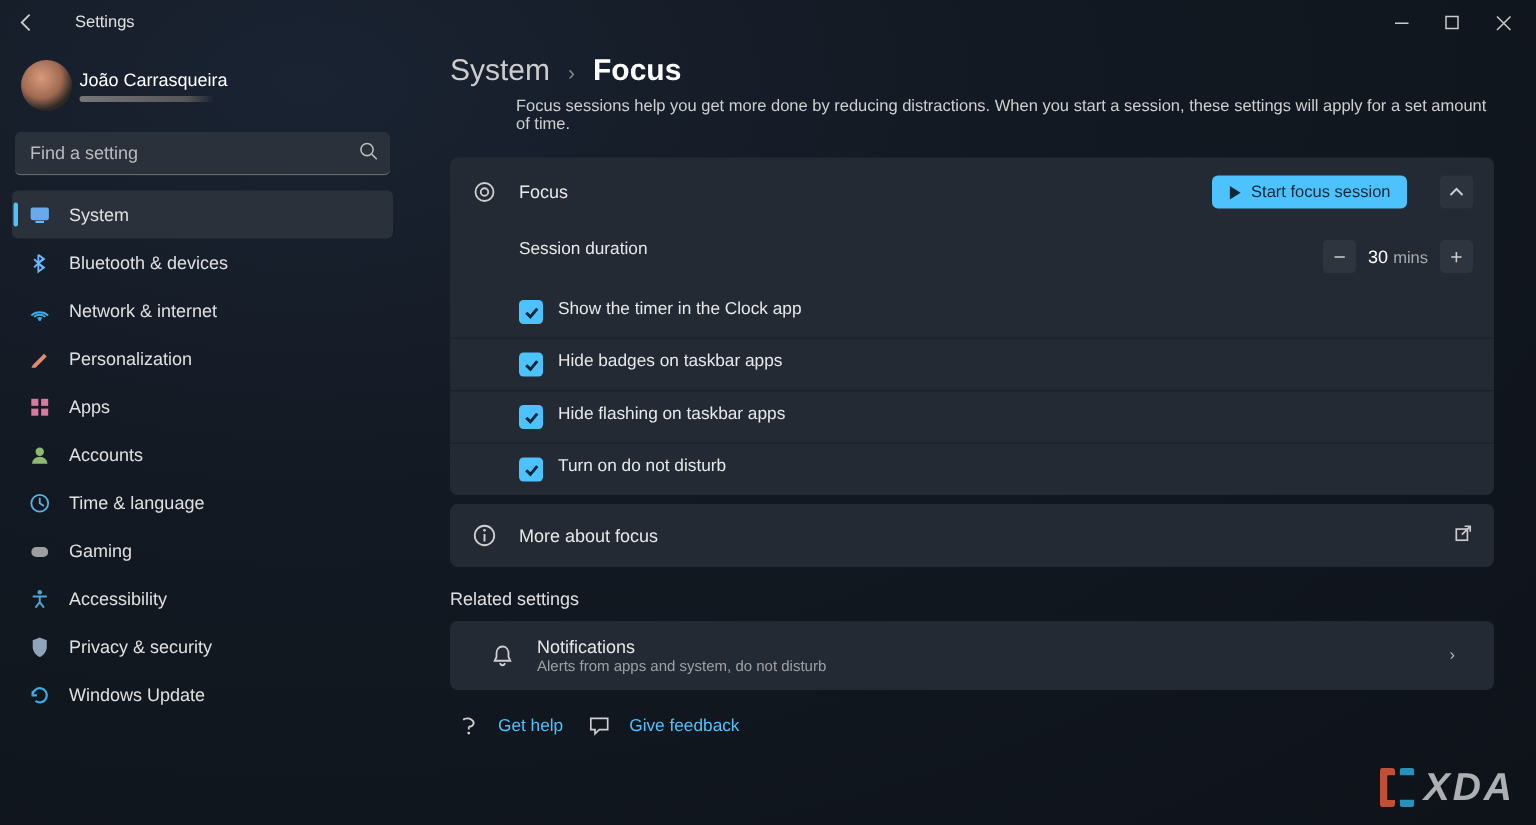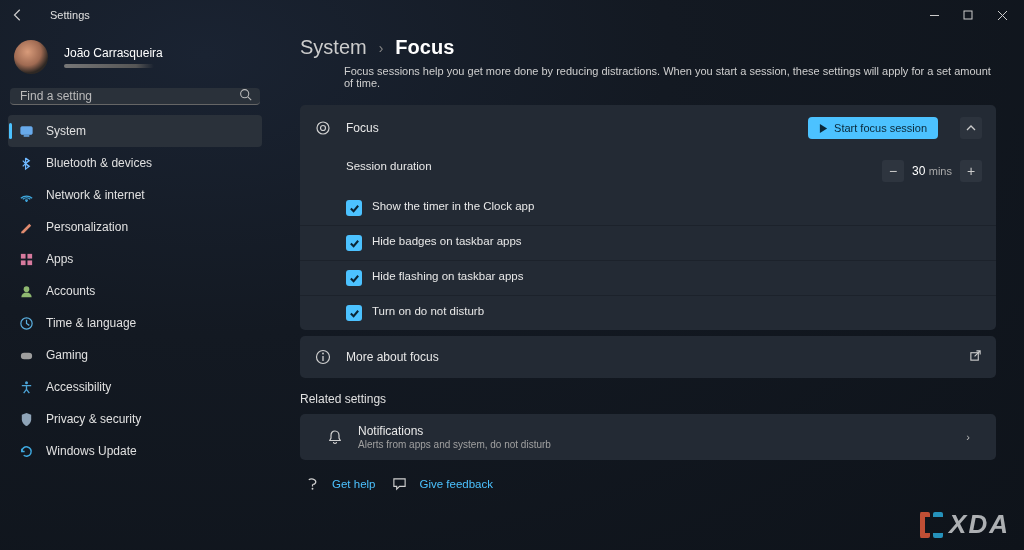--- a/index.html
+++ b/index.html
@@ -45,42 +45,42 @@
   .sidebar {
     width: 270px;
     padding: 6px 8px 8px 8px;
     display: flex;
     flex-direction: column;
     flex-shrink: 0;
   }
   .profile {
     display: flex; align-items: center;
     padding: 4px 6px 10px;
-    gap: 16px;
+    gap: 5px;
   }
   .avatar {
     width: 34px; height: 34px; border-radius: 50%;
     background: radial-gradient(circle at 40% 35%, #d89b7a 0%, #9f6a52 45%, #2e2824 70%);
     flex-shrink:0;
   }
   .profile-name { font-size: 12px; color: #fff; }
   .profile-email {
     width: 90px; height: 4px;
     background: linear-gradient(90deg,#777 0%,#555 80%,transparent);
     border-radius:2px; margin-top:4px;
   }
   .search {
     position: relative;
     margin: 4px 2px 10px;
     background: #2a313a;
     border-radius: 4px;
     border-bottom: 1px solid #666;
   }
   .search input {
-    width:100%; height:16px;
+    width:100%; height:28px;
     background: transparent;
     border: none; outline: none;
     color:#fff; font-size:12px;
     padding: 0 28px 0 10px;
   }
   .search input::placeholder { color:#bbb; }
   .search .s-icon {
     position:absolute; right:8px; top:50%;
     transform:translateY(-50%);
     color:#bbb;

